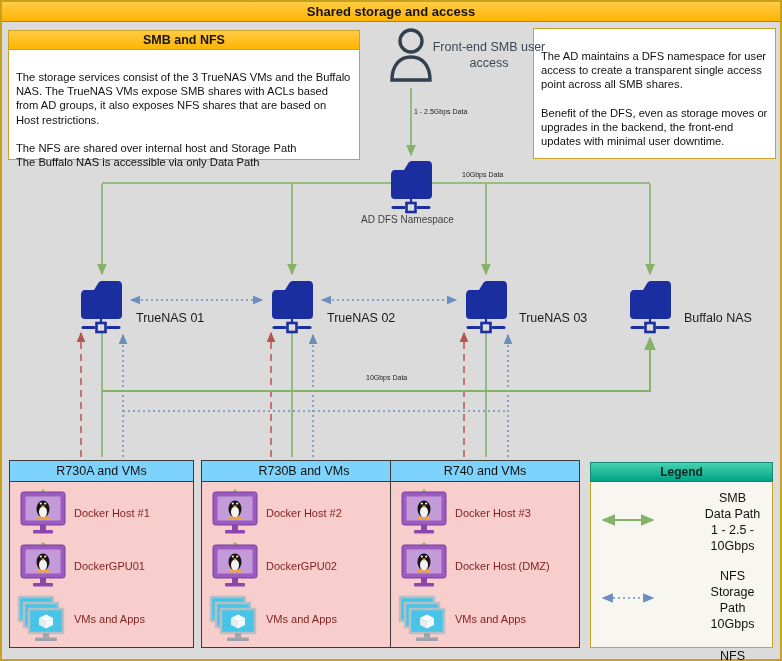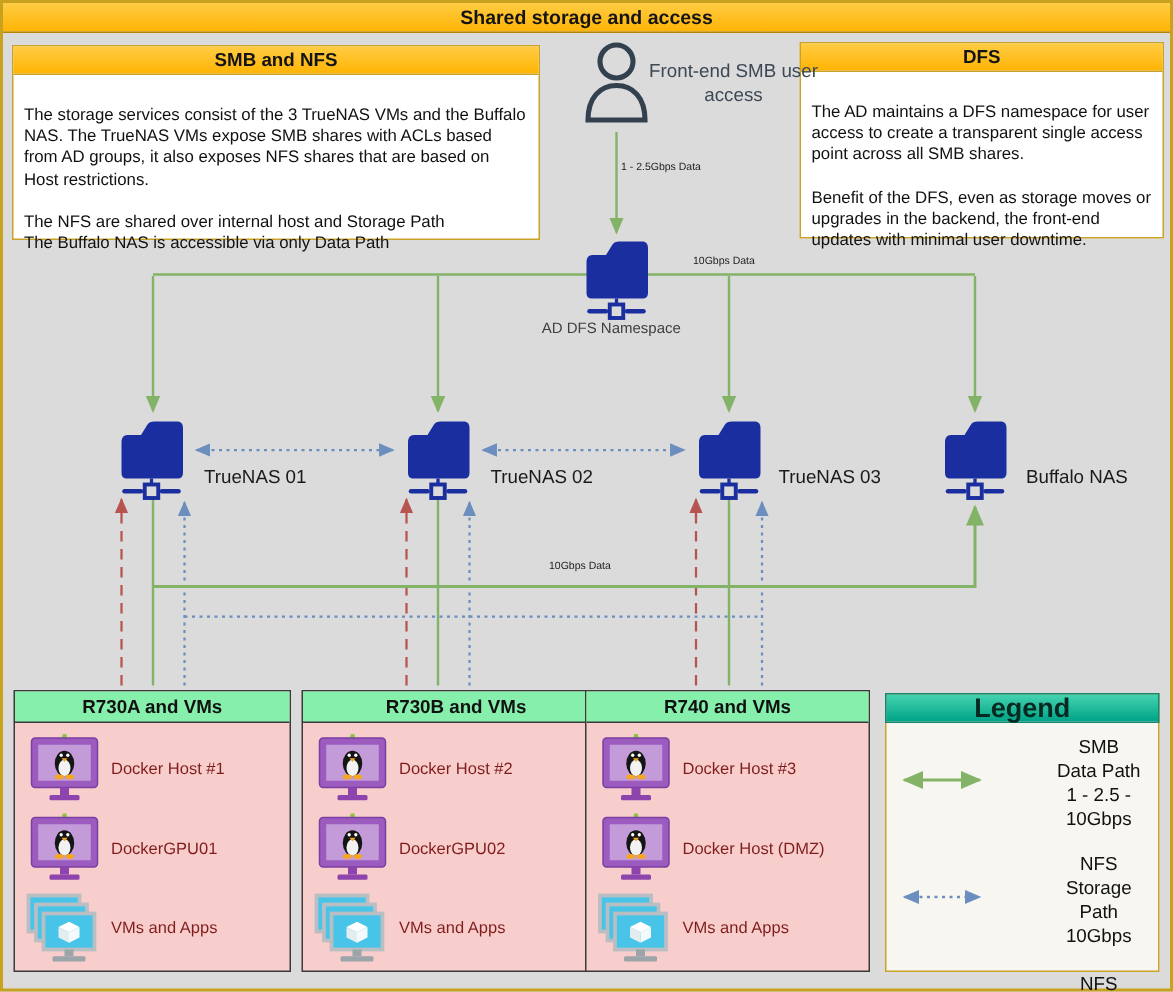--- a/index.html
+++ b/index.html
@@ -23,33 +23,33 @@
   .gap { height:14px; }
 
   .node { position:absolute; z-index:2; }
   .nas-label { position:absolute; z-index:2; font-size:12.5px; color:#1a1a1a; white-space:nowrap; }
   .center-label { position:absolute; z-index:2; font-size:10px; color:#404040; text-align:center; }
   .user-label { position:absolute; z-index:2; font-size:12.5px; color:#3C4854; text-align:center; line-height:1.3; }
   .edge-label { position:absolute; z-index:2; font-size:7px; color:#222; white-space:nowrap; }
 
   .srv { position:absolute; top:460px; height:188px; border:1px solid #3A3A3A;
          background:#F8CECC; z-index:2; }
-  .srv-h { height:21px; background:#86efac; border-bottom:1px solid #3A3A3A;
+  .srv-h { height:21px; background:#7dd3fc; border-bottom:1px solid #3A3A3A;
     display:flex; align-items:center; justify-content:center;
-    font-weight:bold; font-size:12.5px; color:#111; }
+    font-weight:normal; font-size:12.5px; color:#111; }
   .srv-b { display:flex; flex-direction:column; padding:4px 2px; }
   .srv-row { display:flex; align-items:center; height:53px; }
   .srv-ic { width:62px; display:flex; justify-content:center; align-items:center; }
   .srv-lb { flex:1; text-align:left; font-size:11px; color:#7f1d1d; }
 
   .legend { position:absolute; left:590px; top:462px; width:183px; height:186px;
     background:#F7F6F0; border:1px solid #C9A227; z-index:2; }
   .leg-h { height:20px; margin:-1px -1px 0 -1px; background:linear-gradient(#45D3B0,#00A287);
     border:1px solid #148671; display:flex; align-items:center; justify-content:center;
-    font-weight:bold; font-size:18px; color:#062A22; }
+    font-weight:bold; font-size:12px; color:#062A22; }
   .leg-row { display:flex; align-items:center; padding:0 6px;gap:40px; }
   .leg-ar { width:62px; flex:0 0 62px; }
   .leg-tx { flex:1; text-align:center; font-size:12.5px; line-height:1.28; color:#111; }
 </style>
 </head>
 <body>
 
 <div class="canvas">
 
   <div class="titlebar">Shared storage and access</div>
@@ -99,21 +99,20 @@
     <div class="info-hdr">SMB and NFS</div>
     <div class="info-bod">
       <p class="p">The storage services consist of the 3 TrueNAS VMs and the Buffalo NAS. The TrueNAS VMs expose SMB shares with ACLs based from AD groups, it also exposes NFS shares that are based on Host restrictions.</p>
       <div class="gap"></div>
       <p class="p">The NFS are shared over internal host and Storage Path</p>
       <p class="p">The Buffalo NAS is accessible via only Data Path</p>
     </div>
   </div>
 
   <div class="info-box" style="left:533px; top:28px; width:243px; height:131px;">
-    <div class="info-hdr">DFS</div>
     <div class="info-bod">
       <p class="p">The AD maintains a DFS namespace for user access to create a transparent single access point across all SMB shares.</p>
       <div class="gap"></div>
       <p class="p">Benefit of the DFS, even as storage moves or upgrades in the backend, the front-end updates with minimal user downtime.</p>
     </div>
   </div>
 
   <div class="node" style="left:388px; top:27px;">
     <svg width="46" height="58" viewBox="0 0 46 58">
       <circle cx="23" cy="14" r="11" fill="none" stroke="#33404E" stroke-width="3.4"></circle>

